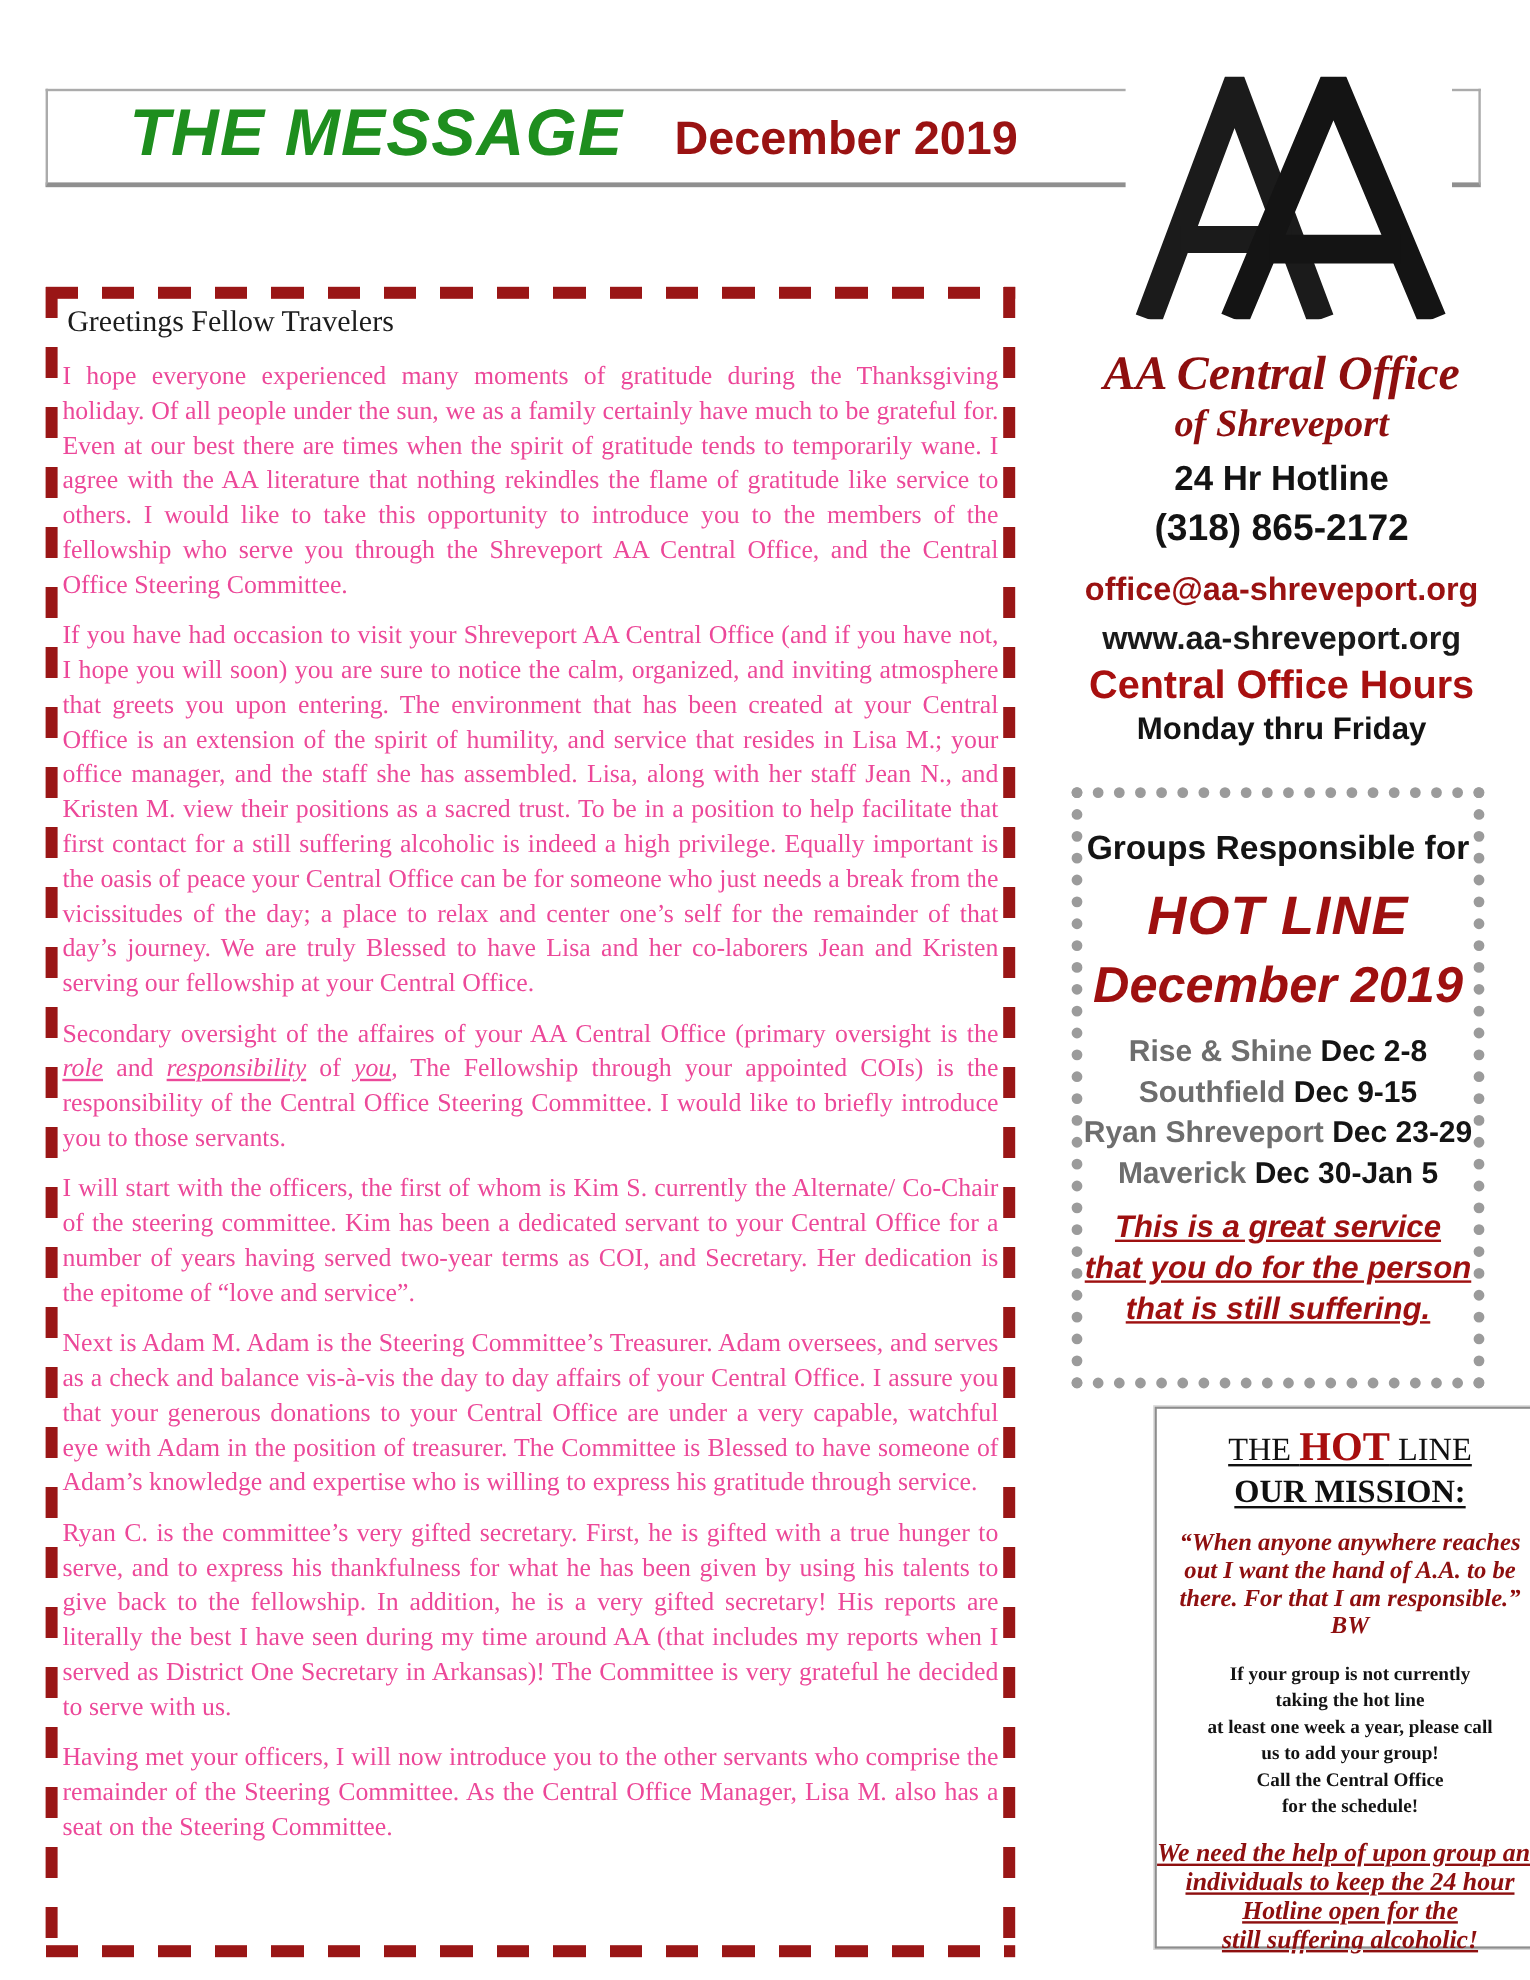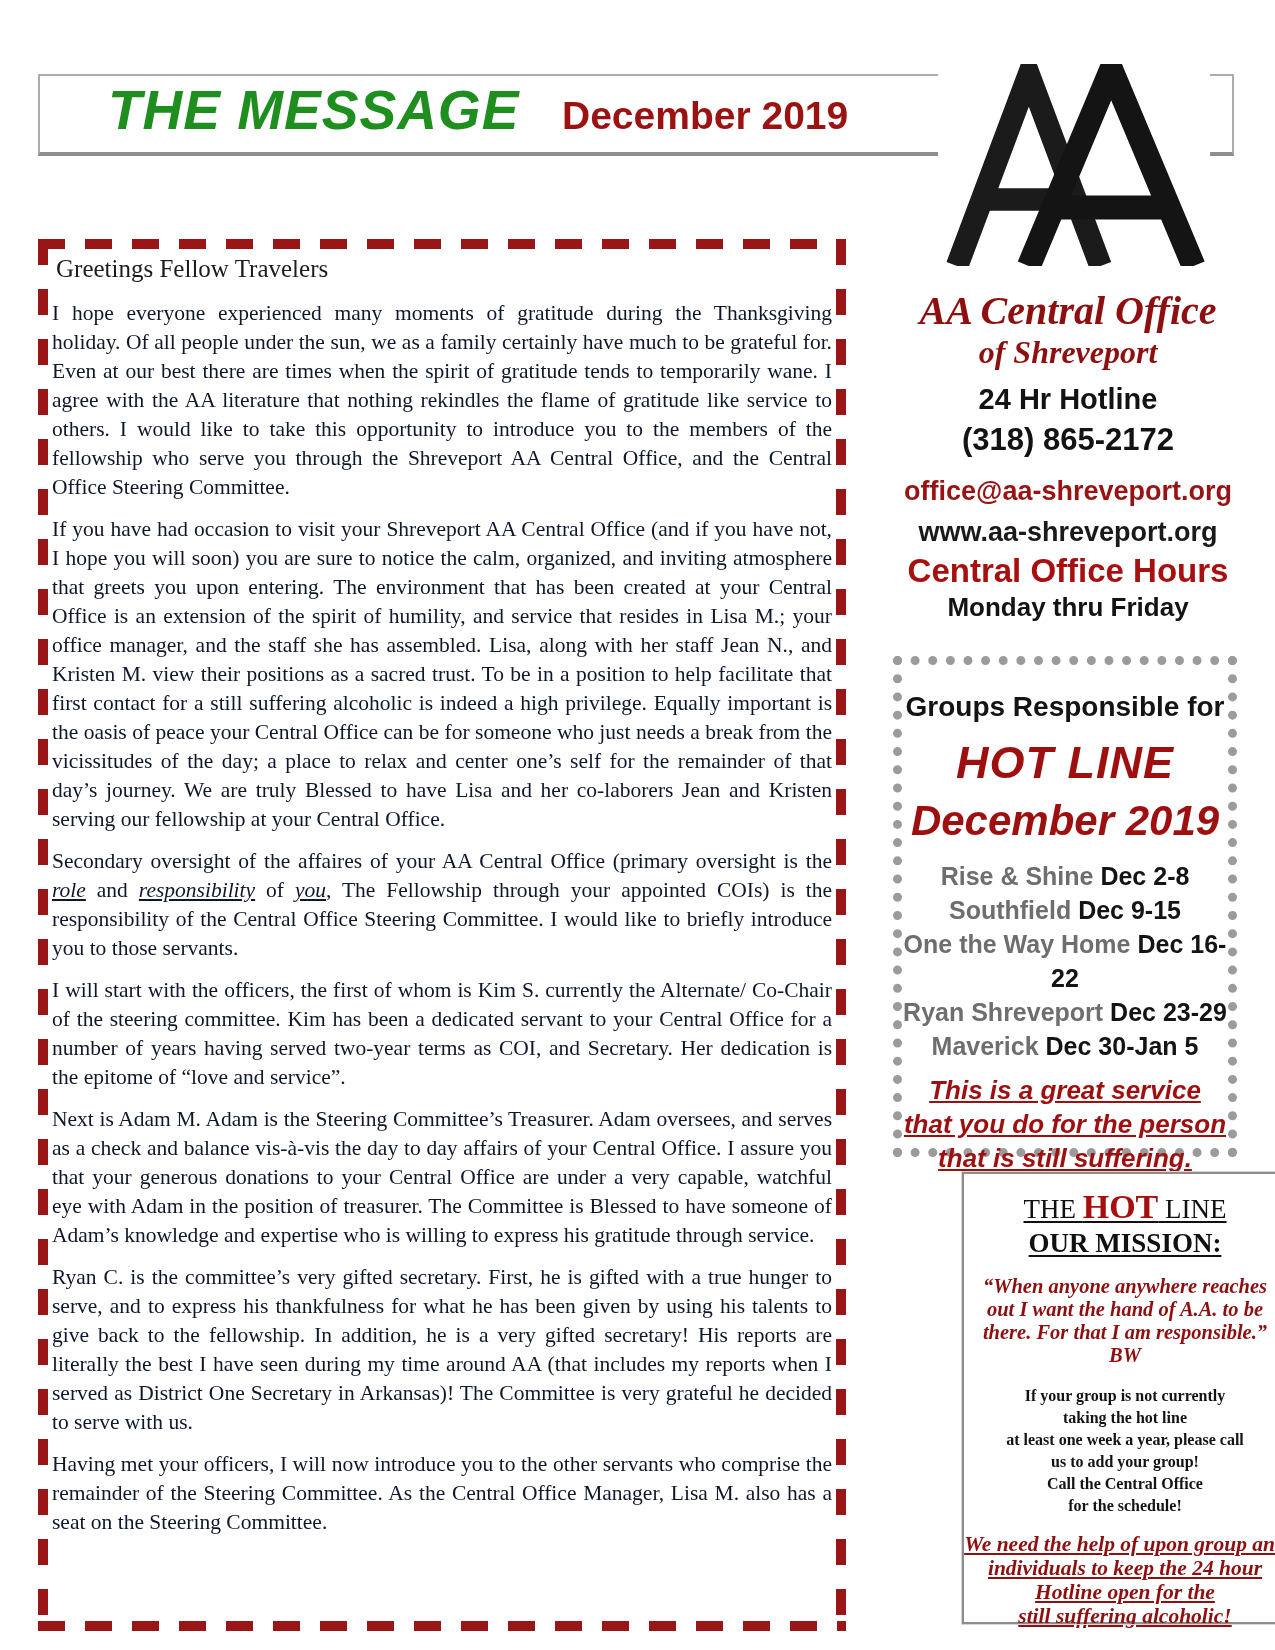--- a/index.html
+++ b/index.html
@@ -21,21 +21,21 @@
   .article-box{position:absolute;left:38px;top:195px;width:808px;height:1392px;background:#fff;}
   .dash{position:absolute;background-repeat:repeat;}
   .dash-top,.dash-bottom{left:0;right:0;height:10px;
       background-image:repeating-linear-gradient(90deg,#9a1616 0 27px,transparent 27px 47px);}
   .dash-top{top:0;}.dash-bottom{bottom:0;}
   .dash-left,.dash-right{top:0;bottom:0;width:10px;
       background-image:repeating-linear-gradient(180deg,#9a1616 0 26px,transparent 26px 50px);}
   .dash-left{left:0;}.dash-right{right:0;}
   .article-inner{position:absolute;left:14px;right:14px;top:16px;}
   .article-heading{font-size:25px;color:#1c1c1c;margin:0 0 16px 4px;}
-  .article-body p{margin:0 0 13px 0;font-size:21.5px;line-height:29px;text-align:justify;color:#0f172a;}
+  .article-body p{margin:0 0 13px 0;font-size:21.5px;line-height:29px;text-align:justify;color:#ec4899;}
   .article-body p:last-child{margin-bottom:0;}
   .emph{font-style:italic;text-decoration:underline;}
 
   
   .sb{position:absolute;left:890px;width:356px;text-align:center;}
   .org1{top:243px;font-size:40px;font-weight:bold;font-style:italic;color:#8e0f0f;}
   .org2{top:290px;font-size:32px;font-weight:bold;font-style:italic;color:#8e0f0f;}
   .sans{font-family:"Liberation Sans",sans-serif;}
   .hotline-label{top:339px;font-size:29px;font-weight:bold;color:#131313;}
   .hotline-phone{top:378px;font-size:31px;font-weight:bold;color:#131313;}
@@ -121,21 +121,20 @@
   <div class="sb sans hours-title" style="position:absolute;">Central Office Hours</div>
   <div class="sb sans hours-days" style="position:absolute;">Monday thru Friday</div>
 
   <div class="dotted-box">
     <div class="gr-heading">Groups Responsible for</div>
     <div class="hl-title1">HOT LINE</div>
     <div class="hl-title2">December 2019</div>
     <div class="groups">
         <div class="group-row"><span class="gname">Rise &amp; Shine</span><span class="gdates">&nbsp;Dec 2-8</span></div>
         <div class="group-row"><span class="gname">Southfield</span><span class="gdates">&nbsp;Dec 9-15</span></div>
-        <div class="group-row"><span class="gname">One the Way Home</span><span class="gdates">&nbsp;Dec 16-22</span></div>
         <div class="group-row"><span class="gname">Ryan Shreveport</span><span class="gdates">&nbsp;Dec 23-29</span></div>
         <div class="group-row"><span class="gname">Maverick</span><span class="gdates">&nbsp;Dec 30-Jan 5</span></div>
       </div>
     <div class="hl-note">
         <div>This is a great service</div>
         <div>that you do for the person</div>
         <div>that is still suffering.</div>
       </div>
   </div>
 

